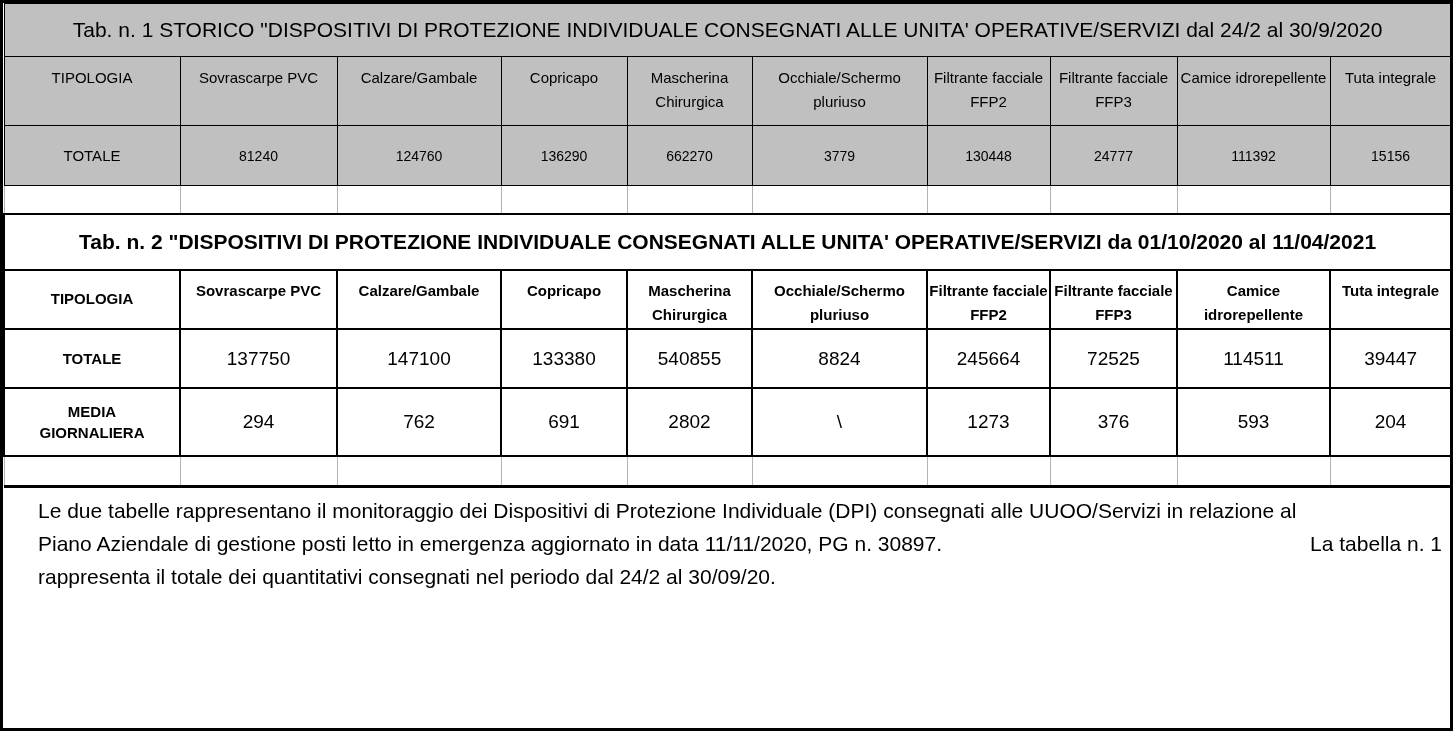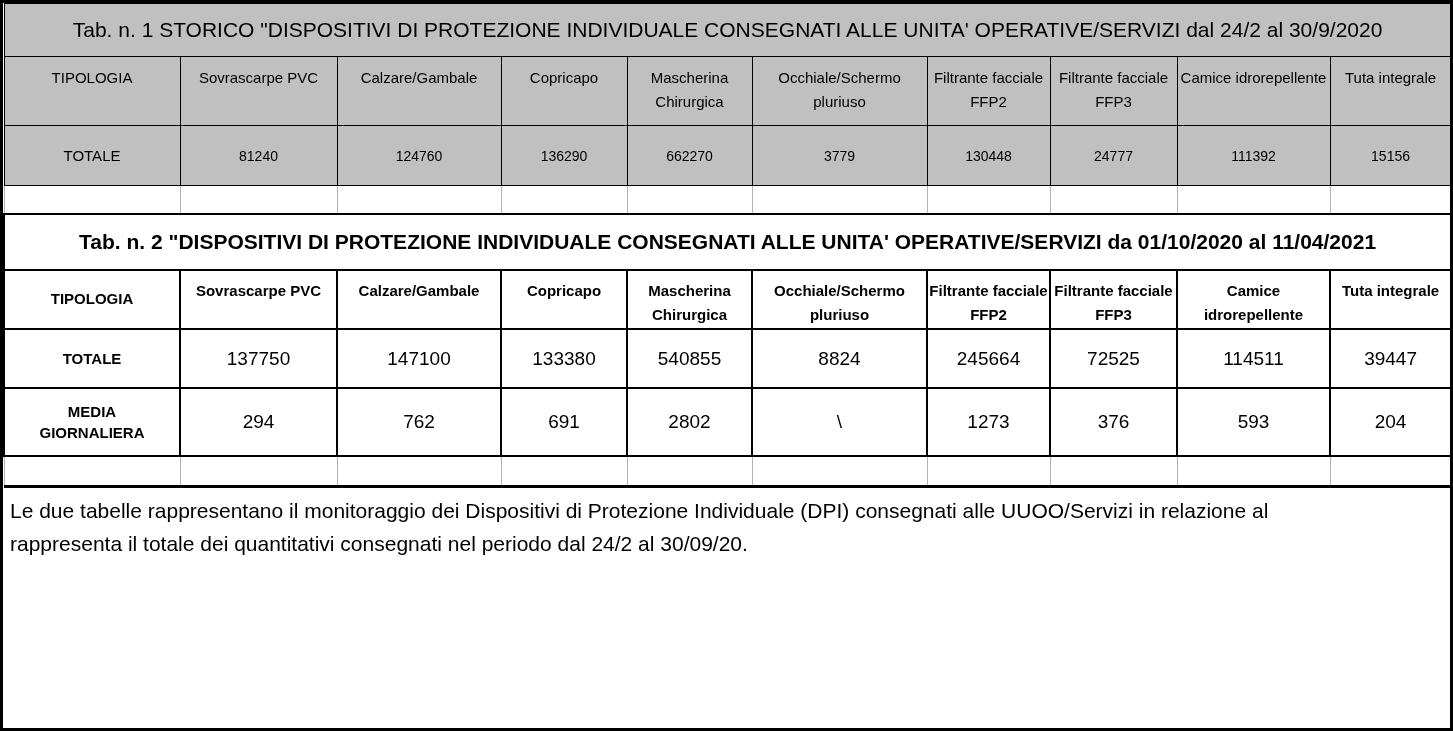--- a/index.html
+++ b/index.html
@@ -92,20 +92,21 @@
     white-space: pre-line;
     line-height: 21px;
   }
   .row-media td { height: 64px; }
 
   
   .notes {
     padding: 6px 8px 0 7px;
     font-size: 21px;
     line-height: 33px;
+    margin-left: 28px;
   }
   .notes .line { white-space: pre-wrap; }
   .notes .split {
     display: flex;
     justify-content: space-between;
     white-space: pre-wrap;
   }
 </style>
 </head>
 <body>
@@ -220,17 +221,19 @@
           <td></td>
           <td></td>
       <td></td>
     </tr>
   </tbody>
     </table>
 
   <div class="notes">
     <div class="line">Le due tabelle rappresentano il monitoraggio dei Dispositivi di Protezione Individuale (DPI) consegnati alle UUOO/Servizi in relazione al</div>
     <div class="split">
+      <span>Piano Aziendale di gestione posti letto in emergenza aggiornato in data 11/11/2020, PG n. 30897.</span>
+      <span>La tabella n. 1</span>
     </div>
     <div class="line">rappresenta il totale dei quantitativi consegnati nel periodo dal 24/2 al 30/09/20.</div>
   </div>
 
 </div>
 
 </body></html>

